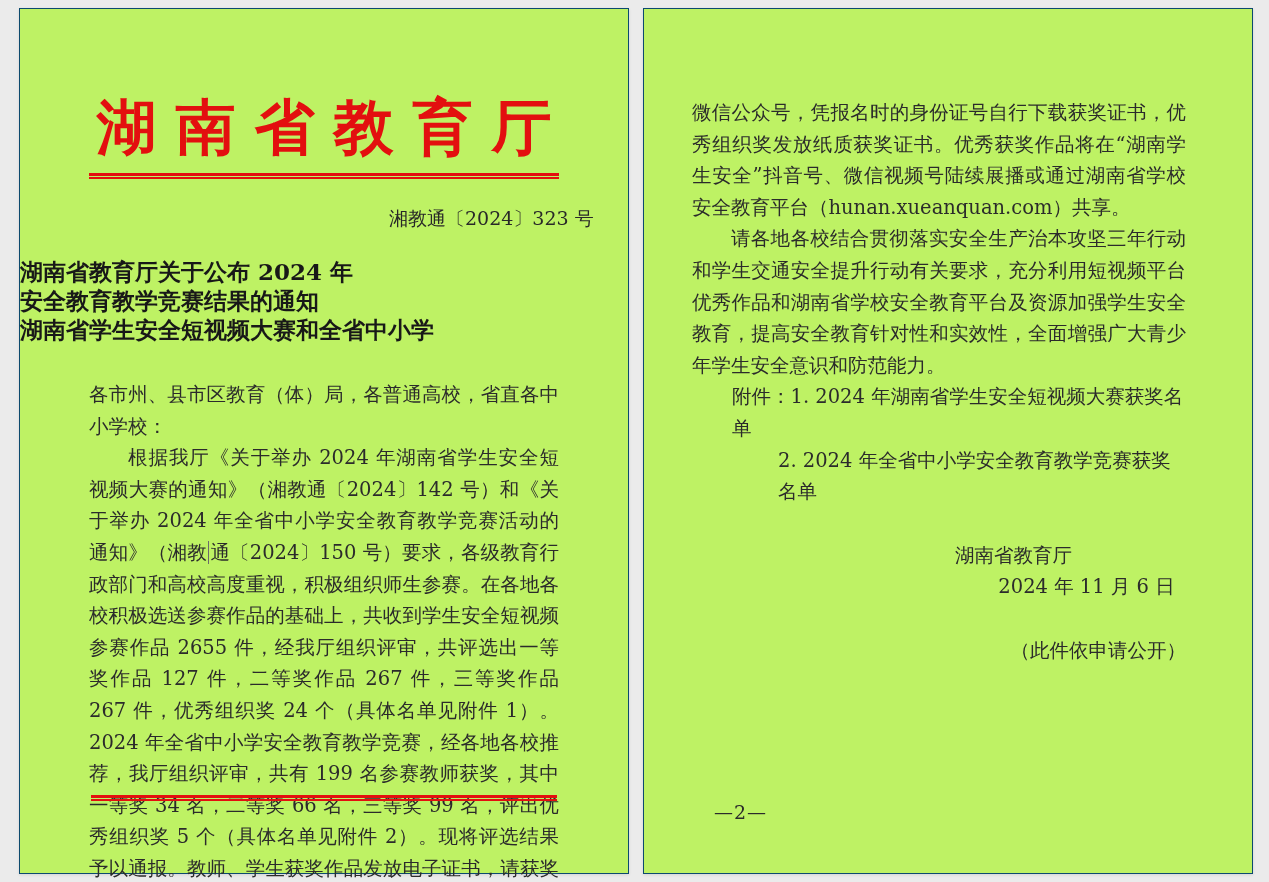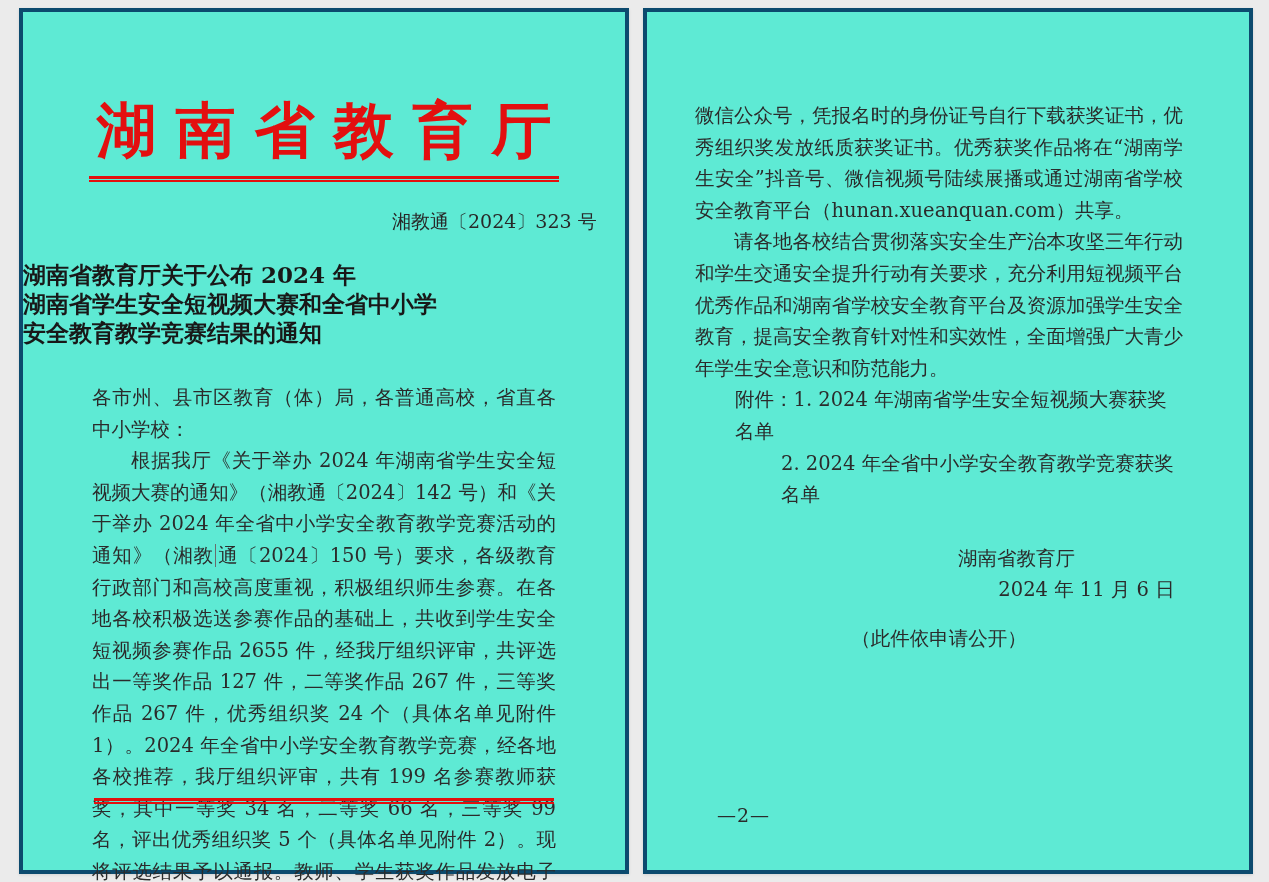--- a/index.html
+++ b/index.html
@@ -10,22 +10,22 @@
     overflow: hidden;
   }
   .canvas {
     position: relative;
     width: 1269px; height: 882px;
   }
   .page {
     position: absolute;
     top: 8px;
     width: 610px; height: 866px;
-    background: #5eead4;
-    border: 4px solid #0c4a6e;
+    background: #bef264;
+    border: 1px solid #0c4a6e;
     box-shadow: 0 1px 3px rgba(0,0,0,0.10);
   }
   .page-1 { left: 19px; }
   .page-2 { left: 643px; }
 
   
   .agency-head {
     margin-top: 86px;
     text-align: center;
     font-size: 60px;
@@ -89,21 +89,21 @@
     font-size: 19.5px;
     line-height: 31.6px;
     color: #2b2b2b;
     text-align: justify;
     text-justify: inter-character;
   }
   .attach-block { margin-left: 40px; text-align: left; }
   .attach-line2 { padding-left: 46px; }
   .signer { margin-top: 32px; margin-left: 263px; text-align: left; }
   .sign-date { margin-left: 295px; text-align: center; }
-  .disclosure { margin-top: 17px; text-align: center; }
+  .disclosure { margin-top: 32px; text-align: right; }
   .page-num {
     position: absolute;
     left: 70px; top: 792px;
     font-size: 19px;
     color: #2b2b2b;
     letter-spacing: 1px;
   }
 </style>
 </head>
 <body>
@@ -113,22 +113,22 @@
   <div class="page page-1">
 
     <div class="agency-head">湖南省教育厅</div>
 
     <div class="red-rule"></div>
 
     <div class="doc-number">湘教通〔2024〕323 号</div>
 
     <div class="doc-title">
       <div>湖南省教育厅关于公布 2024 年</div>
+      <div>安全教育教学竞赛结果的通知</div>
       <div>湖南省学生安全短视频大赛和全省中小学</div>
-      <div>安全教育教学竞赛结果的通知</div>
     </div>
 
     <div class="body1">
       <div>各市州、县市区教育（体）局，各普通高校，省直各中小学校：</div>
       <div class="indent"><span>根据我厅《关于举办 2024 年湖南省学生安全短视频大赛的通知》（湘教通〔2024〕142 号）和《关于举办 2024 年全省中小学安全教育教学竞赛活动的通知》（湘教</span><span class="caret"></span><span>通〔2024〕150 号）要求，各级教育行政部门和高校高度重视，积极组织师生参赛。在各地各校积极选送参赛作品的基础上，共收到学生安全短视频参赛作品 2655 件，经我厅组织评审，共评选出一等奖作品 127 件，二等奖作品 267 件，三等奖作品 267 件，优秀组织奖 24 个（具体名单见附件 1）。2024 年全省中小学安全教育教学竞赛，经各地各校推荐，我厅组织评审，共有 199 名参赛教师获奖，其中一等奖 34 名，二等奖 66 名，三等奖 99 名，评出优秀组织奖 5 个（具体名单见附件 2）。现将评选结果予以通报。教师、学生获奖作品发放电子证书，请获奖作品的第一作者（参赛教师）登录“湘微教育”</span></div>
     </div>
 
     <div class="red-rule-bottom"></div>
   </div>
 

